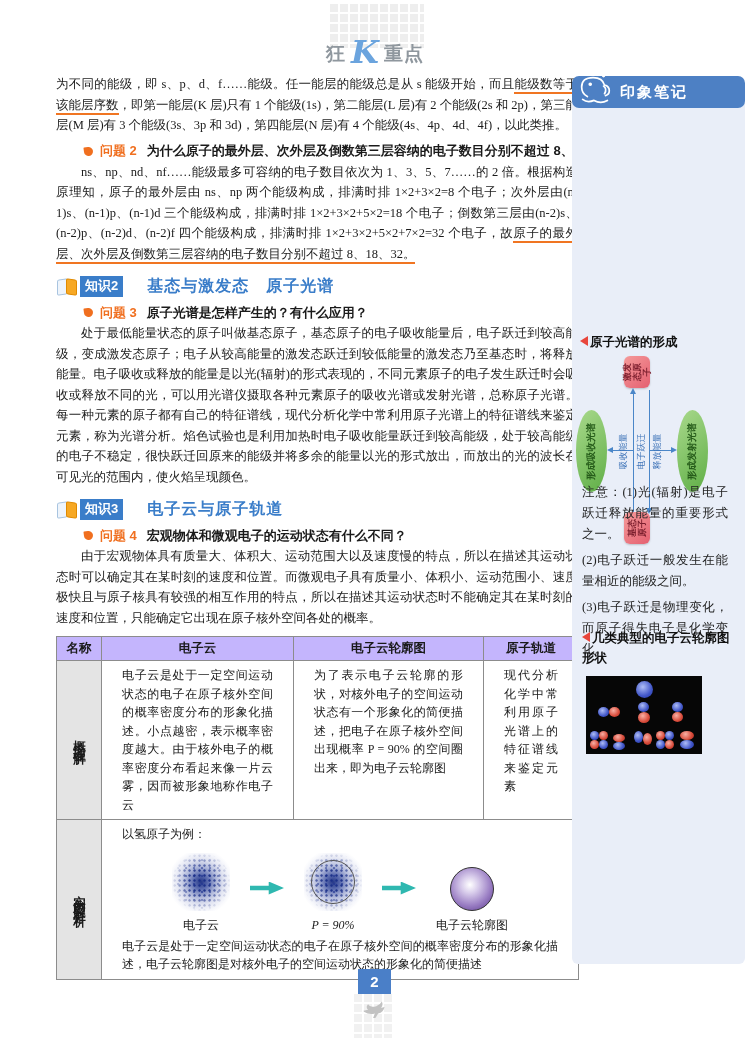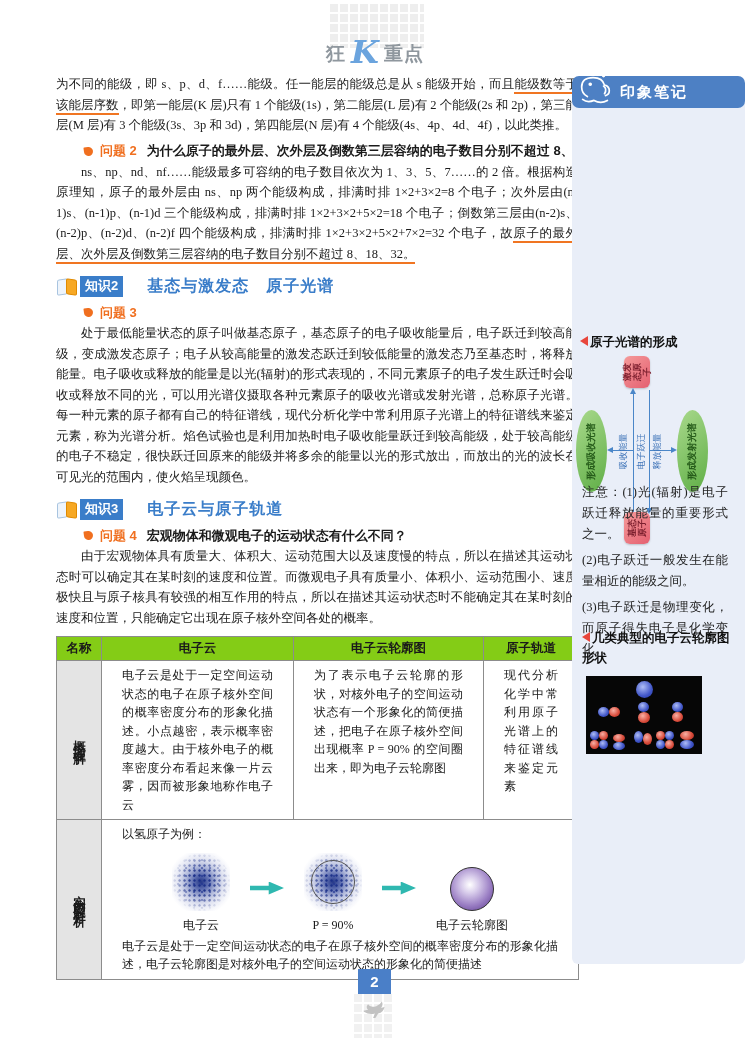--- a/index.html
+++ b/index.html
@@ -36,31 +36,31 @@
   .book-icon .pg{position:absolute;top:1px;width:9px;height:14px;border-radius:2px;}
   .book-icon .pg.l{left:1px;background:#eef4fb;border:1px solid #a8c4e0;transform:skewY(-8deg);}
   .book-icon .pg.r{left:10px;background:#f7a823;border:1px solid #e08a00;transform:skewY(8deg);}
   .k-badge{background:#3a7dc9;color:#fff;font-weight:bold;font-size:13px;padding:1px 5px 2px;margin-right:24px;}
   .k-title{color:#3a7dc9;font-weight:bold;font-size:16px;letter-spacing:1px;}
 
   
   .info-table{border-collapse:collapse;table-layout:fixed;width:522px;margin-top:8px;
     font-size:12px;color:#1a1a1a;}
   .info-table th,.info-table td{border:1px solid #8c8c8c;}
-  .info-table th{background:#84cc16;font-family:"Liberation Sans","DejaVu Sans",sans-serif;
+  .info-table th{background:#c4b5fd;font-family:"Liberation Sans","DejaVu Sans",sans-serif;
     font-size:12.5px;font-weight:bold;padding:3px 2px;}
   td.lab{background:#e4e4e4;text-align:center;vertical-align:middle;width:45px;}
   .vert{display:inline-block;writing-mode:vertical-rl;text-orientation:upright;letter-spacing:4px;
     font-family:"Liberation Sans","DejaVu Sans",sans-serif;font-weight:bold;font-size:12.5px;}
   td.cell{padding:5px 20px;line-height:18.5px;text-align:justify;vertical-align:top;}
 
   .fig-row{display:flex;align-items:flex-end;justify-content:center;gap:20px;height:88px;margin:3px 0 2px;}
   .fig-col{display:flex;flex-direction:column;align-items:center;justify-content:flex-end;}
   .fig-label{font-size:12px;margin-top:5px;}
-  .fig-label.it{}
+  .fig-label.it{font-style:italic;}
   .t-arrow{width:34px;height:13px;background:#2fb8b0;margin-bottom:40px;
     clip-path:polygon(0 32%,55% 32%,55% 0,100% 50%,55% 100%,55% 68%,0 68%);}
   .ecloud{position:relative;width:58px;height:58px;
     background:radial-gradient(circle at 50% 50%,rgba(25,45,130,.95) 0,rgba(40,62,150,.75) 18%,rgba(70,90,170,.42) 38%,rgba(100,115,185,.2) 55%,rgba(120,135,200,.07) 70%,transparent 80%);}
   .dots{position:absolute;inset:0;
     background-image:radial-gradient(rgba(25,45,135,.9) .8px,transparent 1.6px),radial-gradient(rgba(35,55,145,.65) .8px,transparent 1.6px);
     background-size:5px 5px,8px 8px;background-position:0 0,2px 3px;
     -webkit-mask-image:radial-gradient(circle,#000 25%,rgba(0,0,0,.5) 50%,transparent 72%);
     mask-image:radial-gradient(circle,#000 25%,rgba(0,0,0,.5) 50%,transparent 72%);}
   .pcircle{position:absolute;left:7px;top:7px;right:7px;bottom:7px;border:1px solid #555;border-radius:50%;}
@@ -147,20 +147,21 @@
           <i class="pg l"></i>
           <i class="pg r"></i>
         </span>
       <span class="k-badge">知识2</span>
       <span class="k-title">基态与激发态　原子光谱</span>
     </div>
 
     <div class="q-line">
       <span class="acorn"></span>
       <span class="q-label">问题 3</span>
+      <span class="q-text">原子光谱是怎样产生的？有什么应用？</span>
     </div>
     <p class="body-text indent">处于最低能量状态的原子叫做基态原子，基态原子的电子吸收能量后，电子跃迁到较高能级，变成激发态原子；电子从较高能量的激发态跃迁到较低能量的激发态乃至基态时，将释放能量。电子吸收或释放的能量是以光(辐射)的形式表现的，不同元素原子的电子发生跃迁时会吸收或释放不同的光，可以用光谱仪摄取各种元素原子的吸收光谱或发射光谱，总称原子光谱。每一种元素的原子都有自己的特征谱线，现代分析化学中常利用原子光谱上的特征谱线来鉴定元素，称为光谱分析。焰色试验也是利用加热时电子吸收能量跃迁到较高能级，处于较高能级的电子不稳定，很快跃迁回原来的能级并将多余的能量以光的形式放出，而放出的光的波长在可见光的范围内，使火焰呈现颜色。</p>
 
     <div class="k-header">
       <span class="book-icon">
           <i class="pg l"></i>
           <i class="pg r"></i>
         </span>
       <span class="k-badge">知识3</span>
       <span class="k-title">电子云与原子轨道</span>

